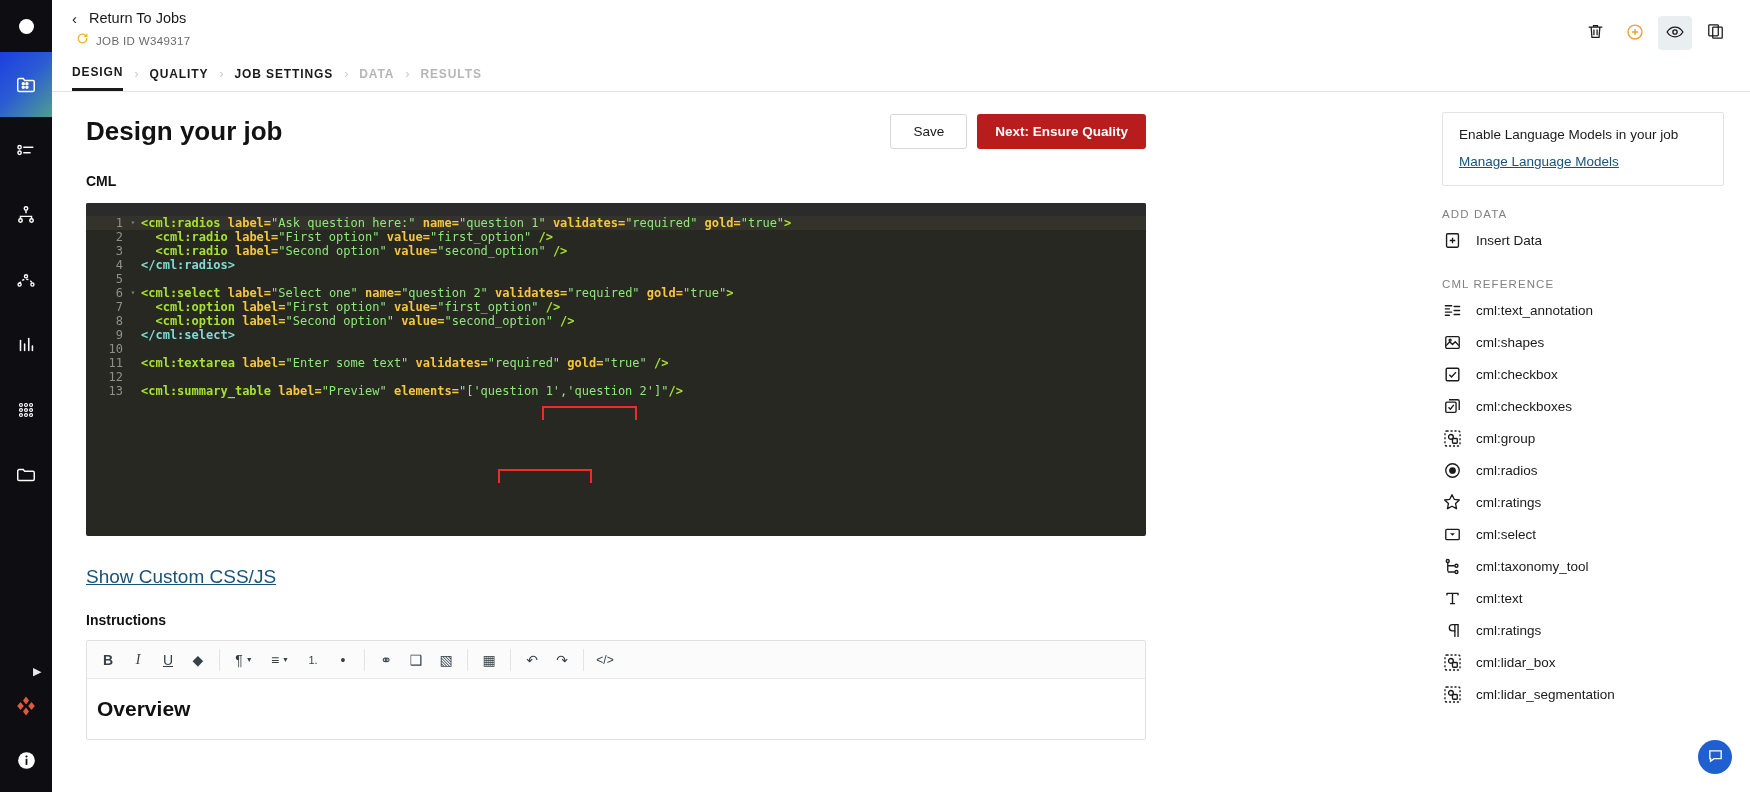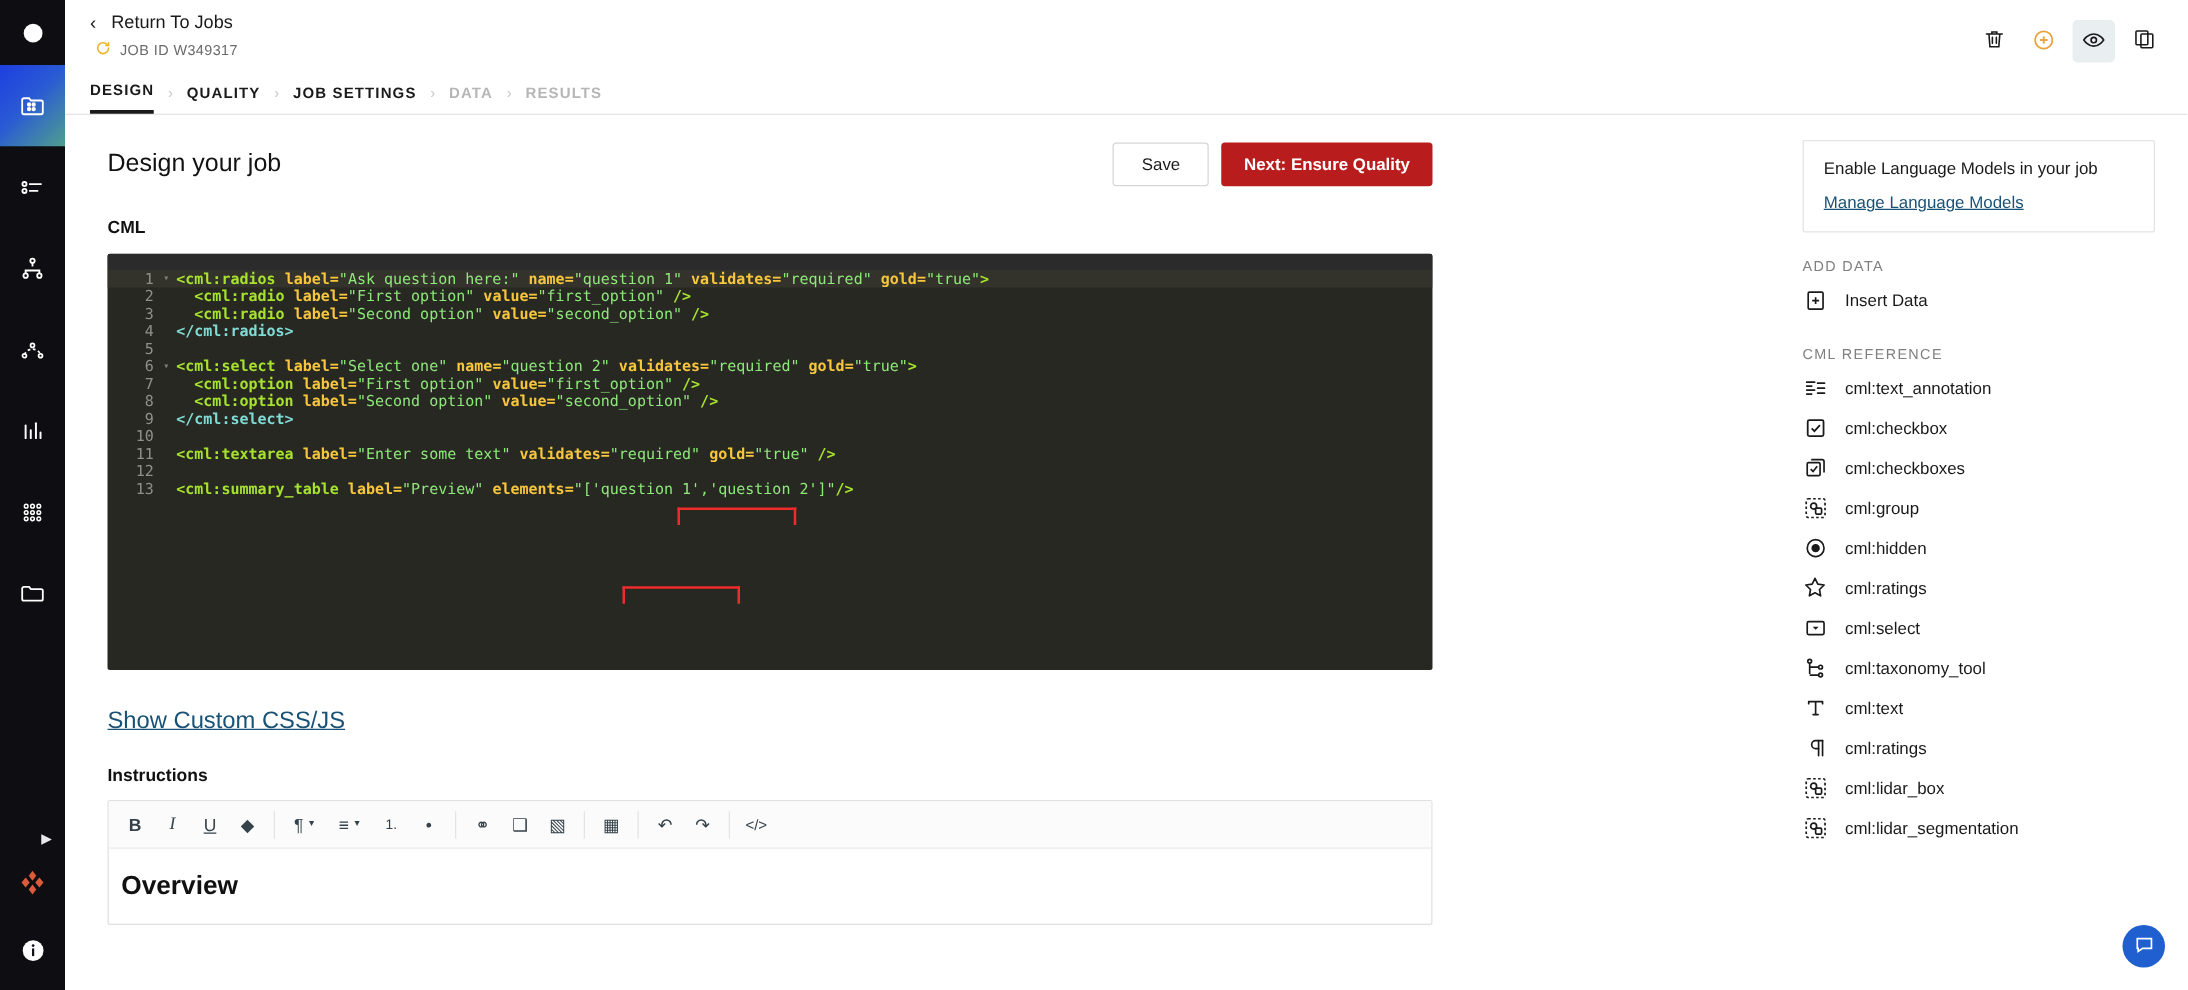--- a/index.html
+++ b/index.html
@@ -76,21 +76,21 @@
   .tb-btn.accent { color:#e8a33d; }
   .tb-btn.selected { background:#e9eef1; }
 
   
   .body { flex: 1; display: flex; overflow: hidden; }
   .content {
     flex: 1; overflow: hidden; padding: 22px 34px 0 34px; position: relative;
   }
   .content-inner { max-width: 1060px; }
   .design-head { display:flex; align-items:center; }
-  .design-title { font-size: 20px; font-weight: 400; color:#121212; }
+  .design-title { font-size: 26px; font-weight: 700; color:#121212; }
   .design-head-actions { margin-left:auto; display:flex; gap: 10px; align-items:center; }
   .btn-save {
     min-width: 56px; padding: 9px 22px; background:#fff;
     border: 1px solid #d6d6d6; border-radius: 3px;
     font-size: 13.5px; color:#1a1a1a; cursor:pointer;
   }
   .btn-next {
     padding: 10px 18px; background:#b91c1c; color:#fff;
     border:none; border-radius:3px; font-size: 13.5px; font-weight:600; cursor:pointer;
   }
@@ -496,20 +496,30 @@
               <span class="ic">
                 <svg width="19" height="19" viewBox="0 0 24 24" fill="none" stroke="#1a1a1a" stroke-width="1.7" stroke-linecap="round">
                   <path d="M3 6h8M3 10h5M3 14h8M3 18h5"></path>
                   <path d="M14 7h7M14 12h7M14 17h7"></path>
                 </svg>
               </span>
               <span class="ref-label">cml:text_annotation</span>
             </div>
             <div class="ref-item">
               <span class="ic">
+                <svg width="19" height="19" viewBox="0 0 24 24" fill="none" stroke="#1a1a1a" stroke-width="1.7">
+                  <rect x="3.5" y="4.5" width="17" height="15" rx="1.6"></rect>
+                  <path d="M4 16l4.5-5 3.5 3.5L15.5 11 20 16"></path>
+                  <circle cx="9" cy="9" r="1.2"></circle>
+                </svg>
+              </span>
+              <span class="ref-label">cml:shapes</span>
+            </div>
+            <div class="ref-item">
+              <span class="ic">
                 <svg width="19" height="19" viewBox="0 0 24 24" fill="none" stroke="#1a1a1a" stroke-width="1.8">
                   <rect x="4" y="4" width="16" height="16" rx="1.6"></rect>
                   <path d="M8 12.3l2.8 2.8L16.4 9"></path>
                 </svg>
               </span>
               <span class="ref-label">cml:checkbox</span>
             </div>
             <div class="ref-item">
               <span class="ic">
                 <svg width="19" height="19" viewBox="0 0 24 24" fill="none" stroke="#1a1a1a" stroke-width="1.7">
@@ -530,21 +540,21 @@
               </span>
               <span class="ref-label">cml:group</span>
             </div>
             <div class="ref-item">
               <span class="ic">
                 <svg width="19" height="19" viewBox="0 0 24 24" fill="none" stroke="#1a1a1a" stroke-width="1.7">
                   <circle cx="12" cy="12" r="8.5"></circle>
                   <circle cx="12" cy="12" r="3.4" fill="#1a1a1a"></circle>
                 </svg>
               </span>
-              <span class="ref-label">cml:hidden</span>
+              <span class="ref-label">cml:radios</span>
             </div>
             <div class="ref-item">
               <span class="ic">
                 <svg width="20" height="20" viewBox="0 0 24 24" fill="none" stroke="#1a1a1a" stroke-width="1.6" stroke-linejoin="round">
                   <path d="M12 3.2l2.7 5.6 6.1.8-4.5 4.3 1.1 6.1L12 17.1 6.6 20l1.1-6.1L3.2 9.6l6.1-.8z"></path>
                 </svg>
               </span>
               <span class="ref-label">cml:ratings</span>
             </div>
             <div class="ref-item">

